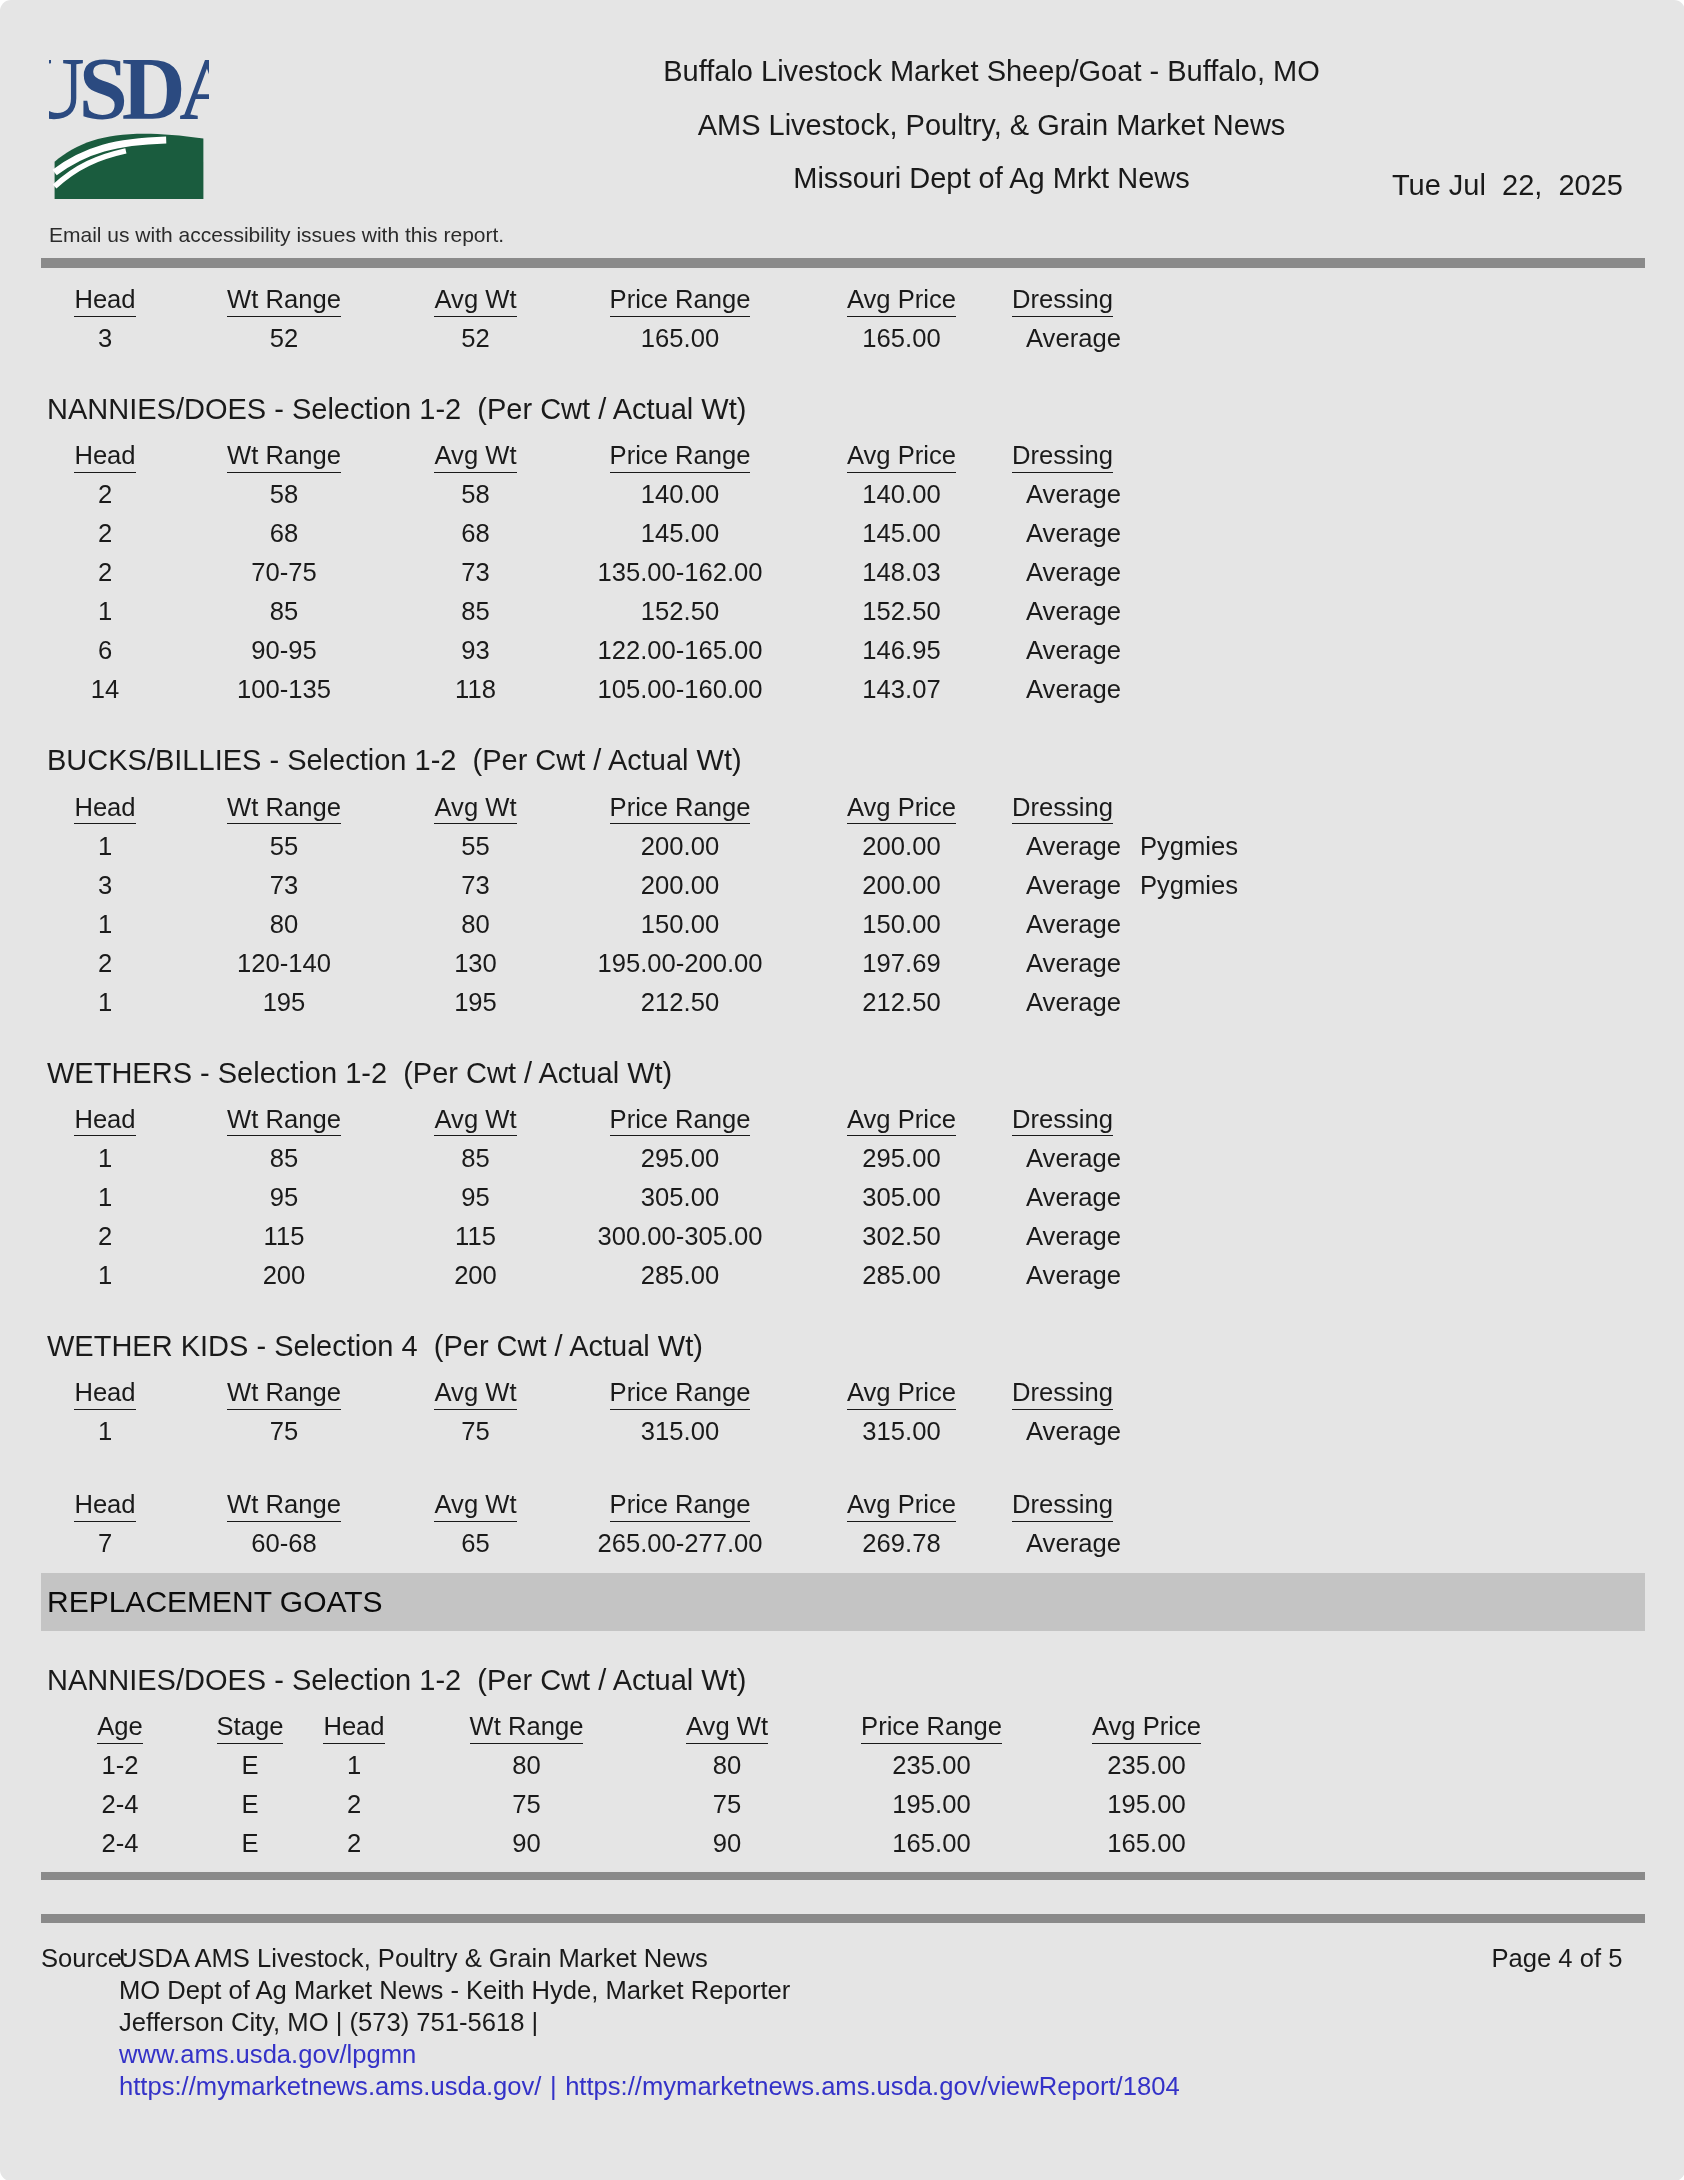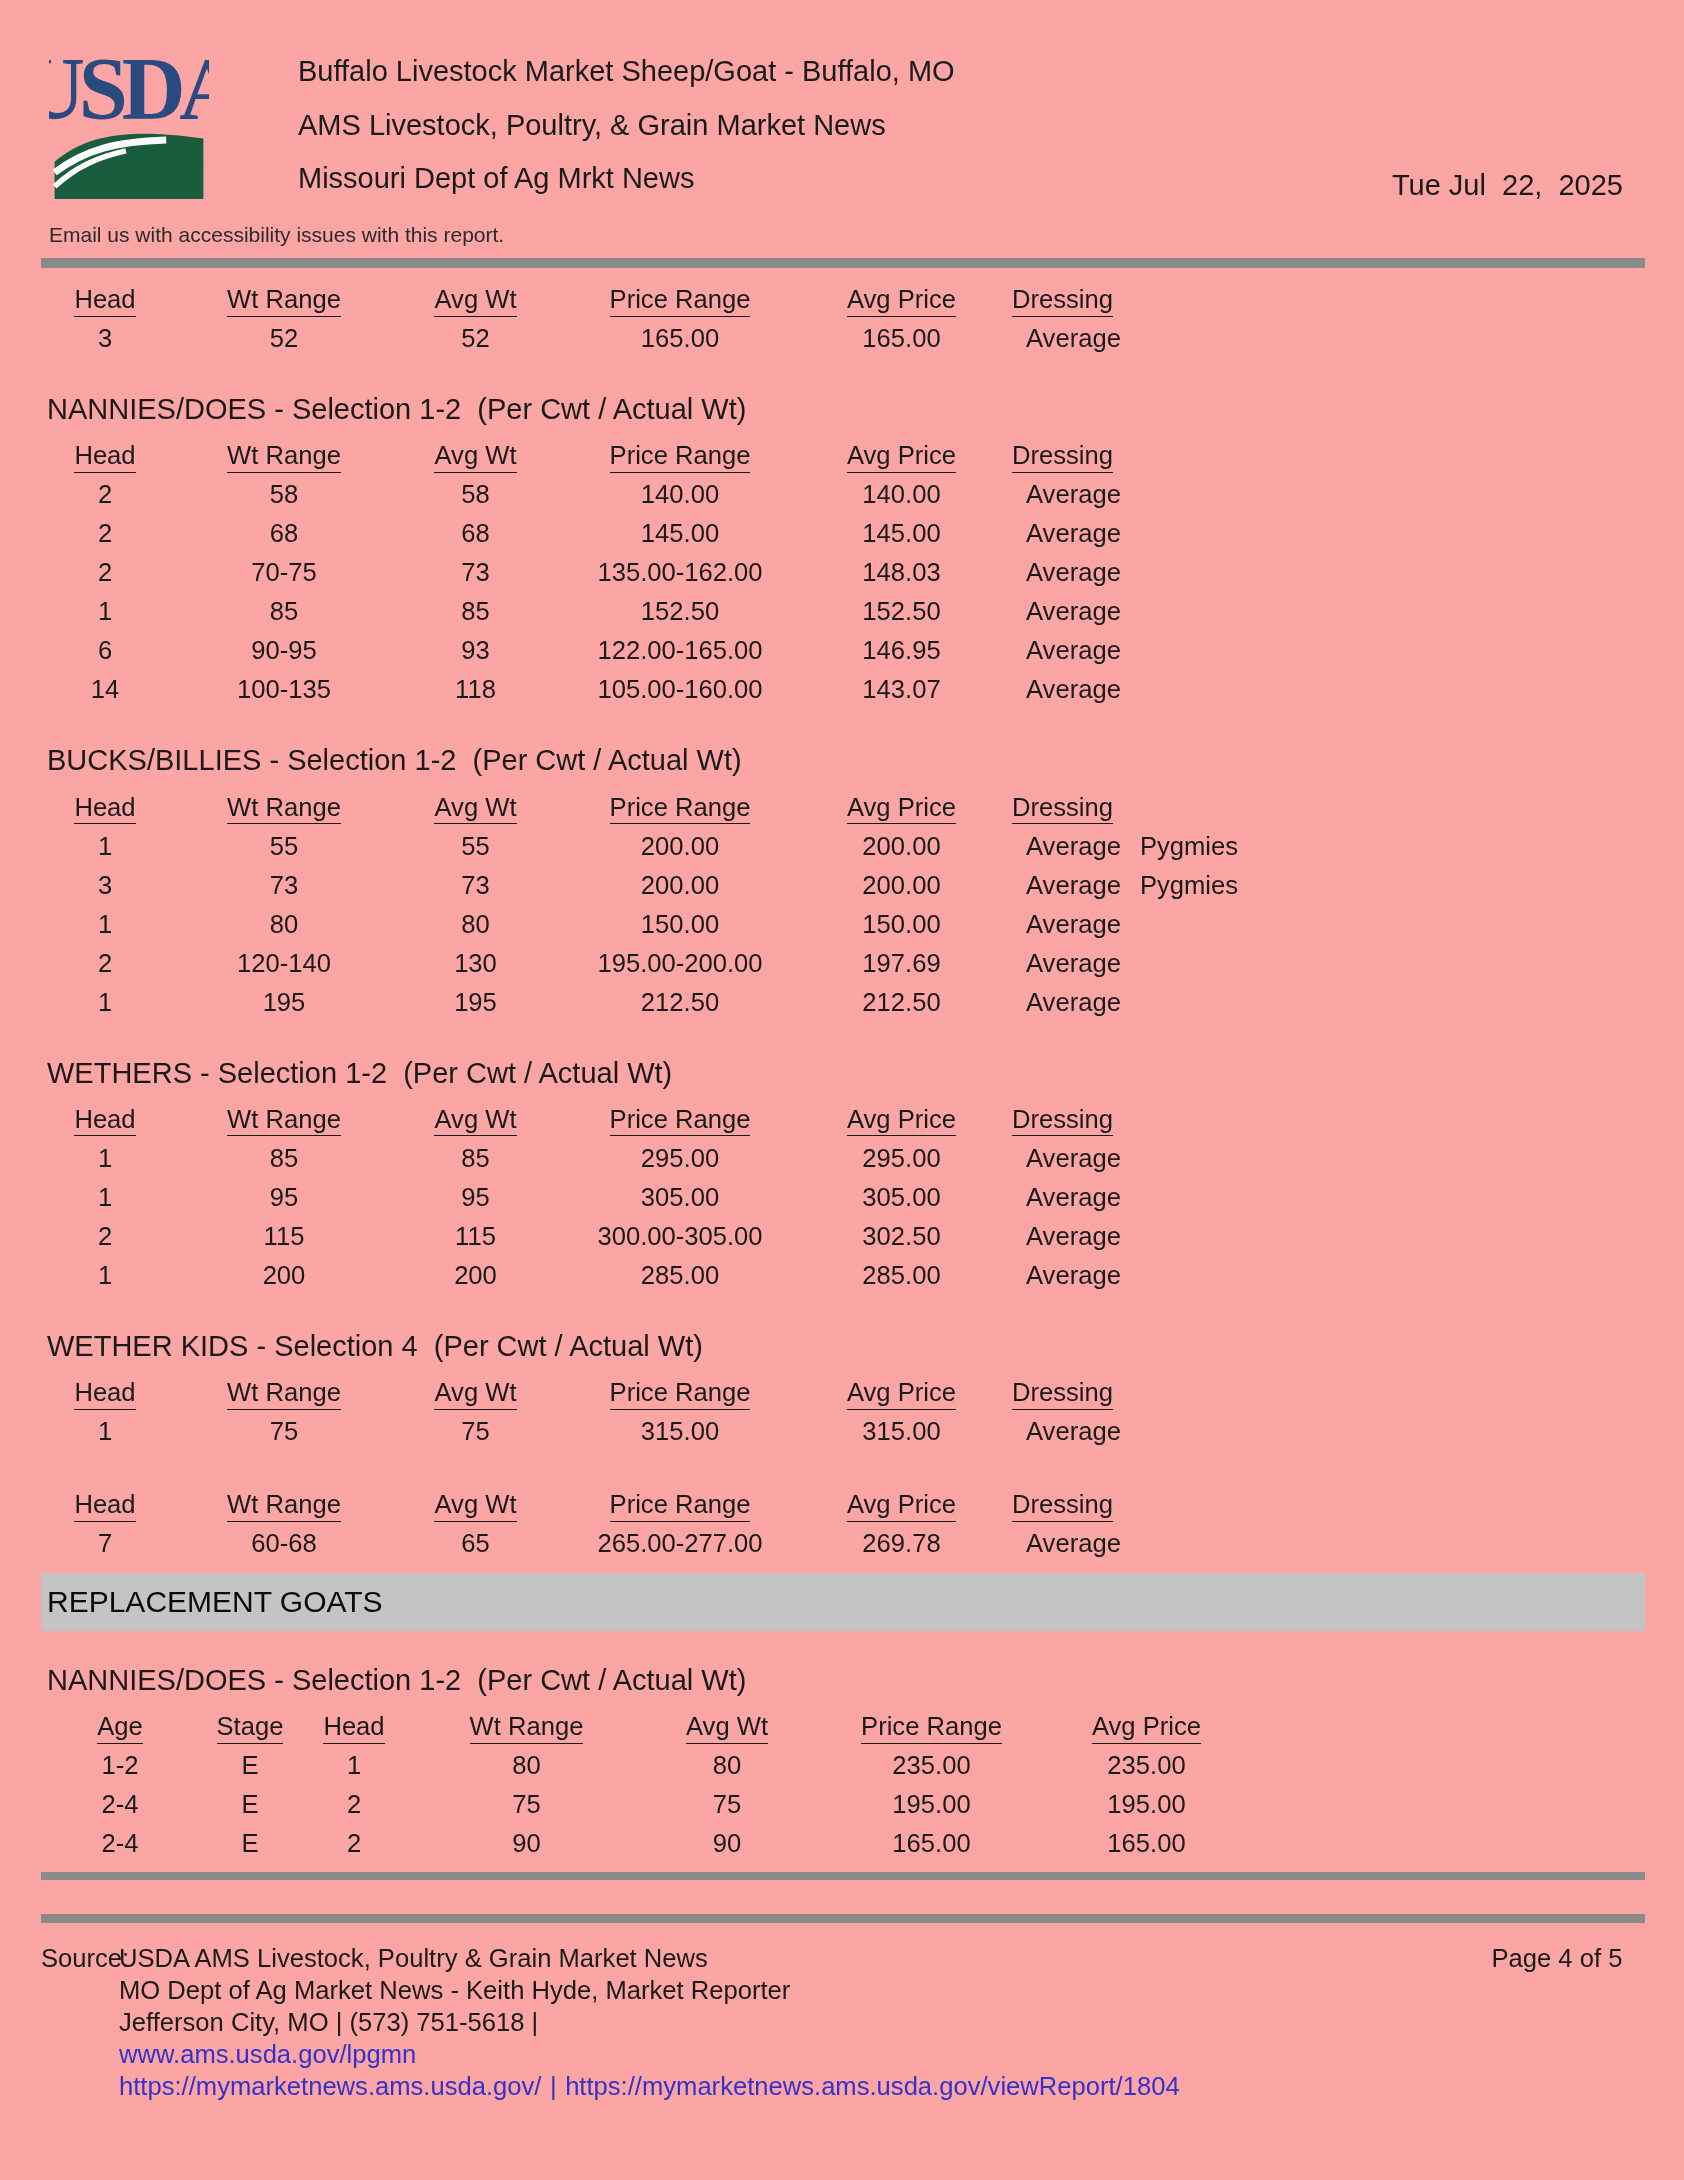--- a/index.html
+++ b/index.html
@@ -1,27 +1,28 @@
 <!DOCTYPE html>
 <html style="font-size:13.6px"><head>
 <meta charset="utf-8">
 <style>
   html,body{margin:0;padding:0;background:#ffffff;}
   .page{
     position:relative;
     width:1685px;height:2181px;
-    background:#fca5a5;
+    background:#e5e5e5;
     overflow:hidden;
     font-family:"Liberation Sans",sans-serif;
     color:#1a1a1a;
+    border-radius:11px;
   }
   
   header{position:relative;padding-top:49px;}
   .logo{position:absolute;left:49px;top:47px;width:160px;height:155px;}
-  .titles{margin-left:298px;padding-top:5.1px;display:flex;flex-direction:column;gap:19.6px;font-size:29px;line-height:34px;white-space:pre;}
+  .titles{margin-left:298px;padding-top:5.1px;display:flex;flex-direction:column;gap:19.6px;font-size:29px;line-height:34px;white-space:pre;text-align:center;}
   .date{position:absolute;right:62px;top:169px;font-size:29px;white-space:pre;}
   .email{margin:24px 0 0 49px;font-size:21px;line-height:32px;color:#2b2b2b;}
   
   .bar{margin-left:41px;width:1604px;background:#8a8a8a;}
   .bar-top{height:10.2px;margin-top:6.8px;}
   .bar-thin{height:7.7px;margin-top:8.5px;}
   .bar-bottom{height:9.4px;margin-top:34px;}
   
   .mkt-section{margin-top:34px;}
   #sections > section:first-child{margin-top:12px;}

